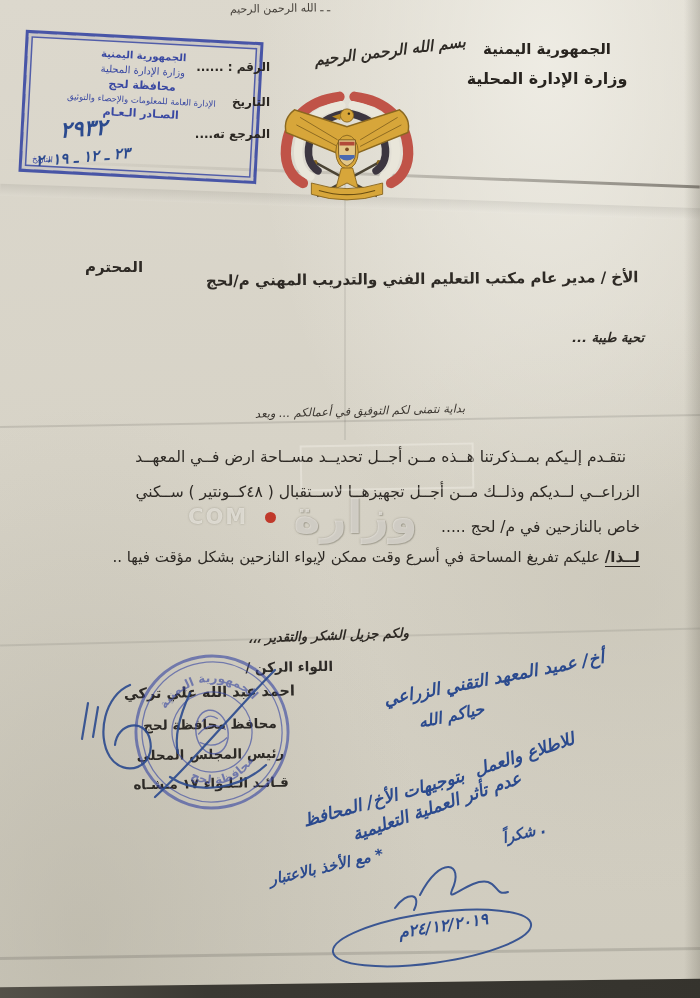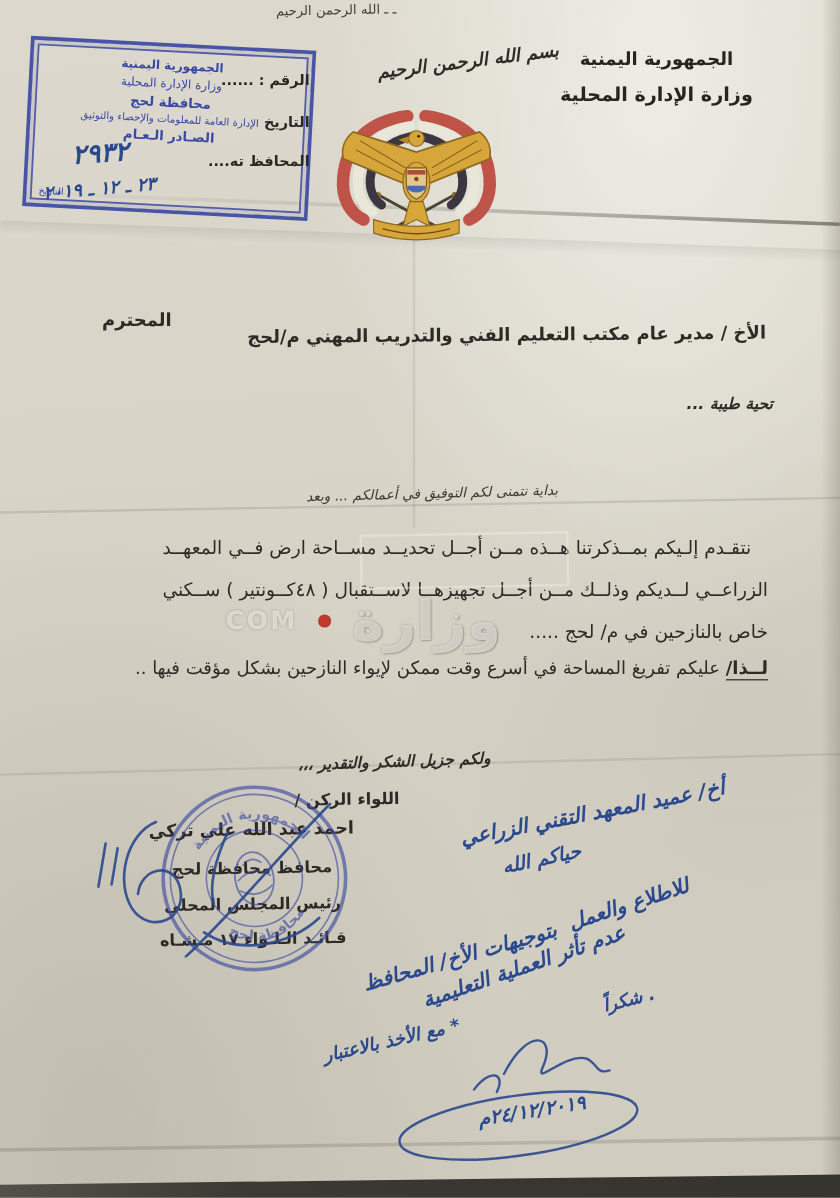--- a/index.html
+++ b/index.html
@@ -107,24 +107,24 @@
 
     <div class="stamp-box rtl">
       <div class="stampblue bold" style="font-size:10px;">الجمهورية اليمنية</div>
       <div class="stampblue" style="font-size:10px;">وزارة الإدارة المحلية</div>
       <div class="stampblue bold" style="font-size:11px;">محافظة لحج</div>
       <div class="stampblue" style="font-size:8.5px;">الإدارة العامة للمعلومات والإحصاء والتوثيق</div>
       <div class="stampblue bold" style="font-size:11px;letter-spacing:2px;">الصـادر الـعـام</div>
       <div class="stampblue" style="position:absolute;left:10px;bottom:4px;font-size:8px;">التاريخ</div>
     </div>
 
-    <div class="abs" style="left:44px;top:60px;width:214px;z-index:5;">
+    <div class="abs" style="left:56px;top:60px;width:214px;z-index:5;">
       <div class="fieldrow">الرقم : ......</div>
       <div class="fieldrow" style="margin-top:21px;">التاريخ</div>
-      <div class="fieldrow" style="margin-top:18px;">المحافظ ته....</div>
+      <div class="fieldrow" style="margin-top:18px;">المرجع ته....</div>
     </div>
 
     <div class="abs hw" style="left:60px;top:116px;font-size:22px;letter-spacing:16px;transform:rotate(-4deg);z-index:6;">٢٩٣٢</div>
     <div class="abs hw" style="left:36px;top:148px;font-size:15px;letter-spacing:3px;transform:rotate(-5deg);z-index:6;">٢٣ ـ ١٢ ـ ٢٠١٩</div>
 
     <div class="abs rtl blk bold" style="right:62px;top:270px;font-size:15px;transform:rotate(-0.5deg);">الأخ / مدير عام مكتب التعليم الفني والتدريب المهني  م/لحج</div>
     <div class="abs rtl blk bold" style="left:85px;top:258px;font-size:15px;">المحترم</div>
 
     <div class="abs rtl blk bold" style="right:56px;top:330px;font-size:13px;font-style:italic;">تحية طيبة ...</div>
 

